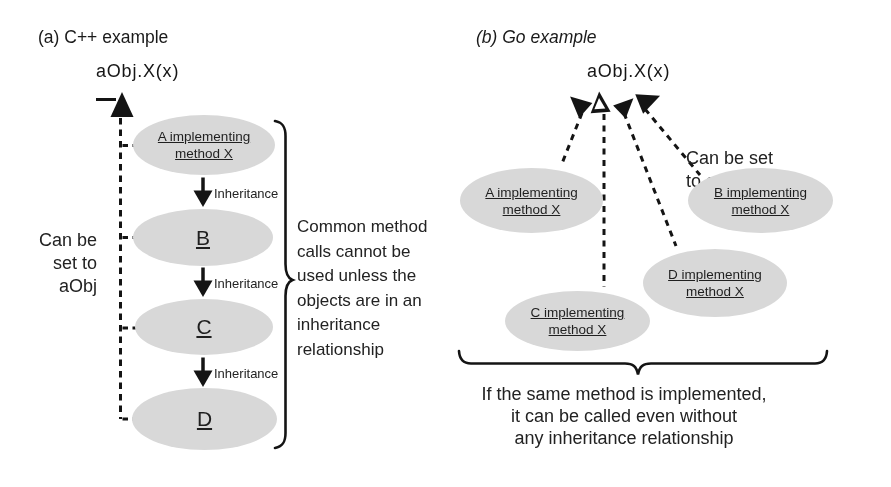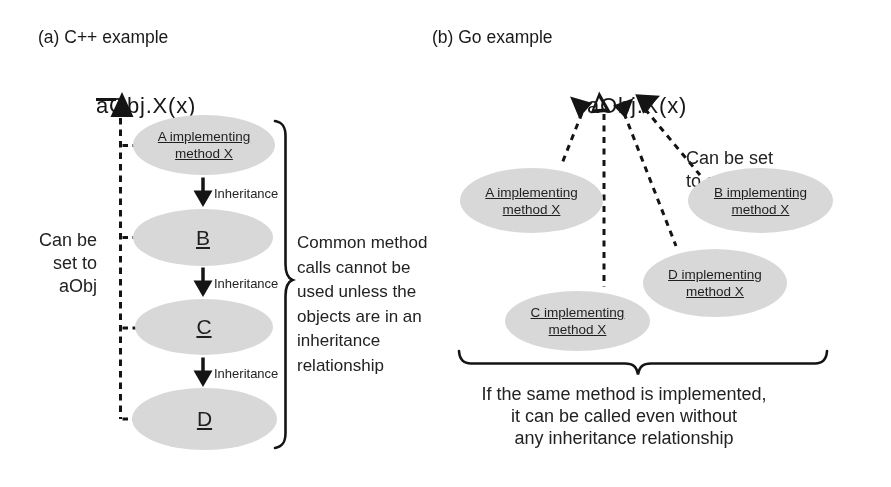--- a/index.html
+++ b/index.html
@@ -6,21 +6,21 @@
   .stage{
     position:relative;
     width:891px;height:485px;
     background:var(--background,#ffffff);
     font-family:"Liberation Sans",sans-serif;
     color:var(--text-color,#1f1f1f);
     overflow:hidden;
   }
   .abs{position:absolute;white-space:pre-line;}
   .title{font-size:17.5px;color:#1a1a1a;}
-  .call{font-size:22px;letter-spacing:0.8px;color:#161616;margin-top:32px;}
+  .call{font-size:18px;letter-spacing:0.8px;color:#161616;}
   .sidenote{font-size:18px;line-height:23px;color:#222;margin-top:40px;}
   .ellipse{
     position:absolute;
     background:var(--ellipse-fill,#d8d8d8);
     border-radius:50%;
     display:flex;align-items:center;justify-content:center;
     text-align:center;white-space:pre-line;
     color:#1f1f1f;
     text-decoration:underline;
   }
@@ -81,28 +81,28 @@
   <div class="ellipse node-multi" style="left:133px;top:115px;width:142px;height:60px;">A implementing
 method X</div>
   <div class="ellipse node-letter" style="left:133px;top:209px;width:140px;height:57px;">B</div>
   <div class="ellipse node-letter" style="left:135px;top:299px;width:138px;height:56px;">C</div>
   <div class="ellipse node-letter" style="left:132px;top:388px;width:145px;height:62px;">D</div>
 
   <div class="abs inh-label" style="left:214px;top:186px;">Inheritance</div>
   <div class="abs inh-label" style="left:214px;top:276px;">Inheritance</div>
   <div class="abs inh-label" style="left:214px;top:366px;">Inheritance</div>
 
-  <div class="abs note" style="left:297px;top:215px;margin-top:16px;">Common method
+  <div class="abs note" style="left:297px;top:215px;">Common method
 calls cannot be
 used unless the
 objects are in an
 inheritance
 relationship</div>
 
-  <div class="abs title" style="left:432px;top:27px;">(b) Go example</div>
+  <div class="abs title" style="left:476px;top:27px;font-style:italic;">(b) Go example</div>
   <div class="abs call" style="left:587px;top:61px;">aObj.X(x)</div>
   <div class="abs sidenote" style="left:686px;top:107px;line-height:22.5px;">Can be set
 to aObj</div>
 
   <div class="ellipse node-multi" style="left:460px;top:168px;width:143px;height:65px;">A implementing
 method X</div>
   <div class="ellipse node-multi" style="left:688px;top:168px;width:145px;height:65px;">B implementing
 method X</div>
   <div class="ellipse node-multi" style="left:643px;top:249px;width:144px;height:68px;">D implementing
 method X</div>

